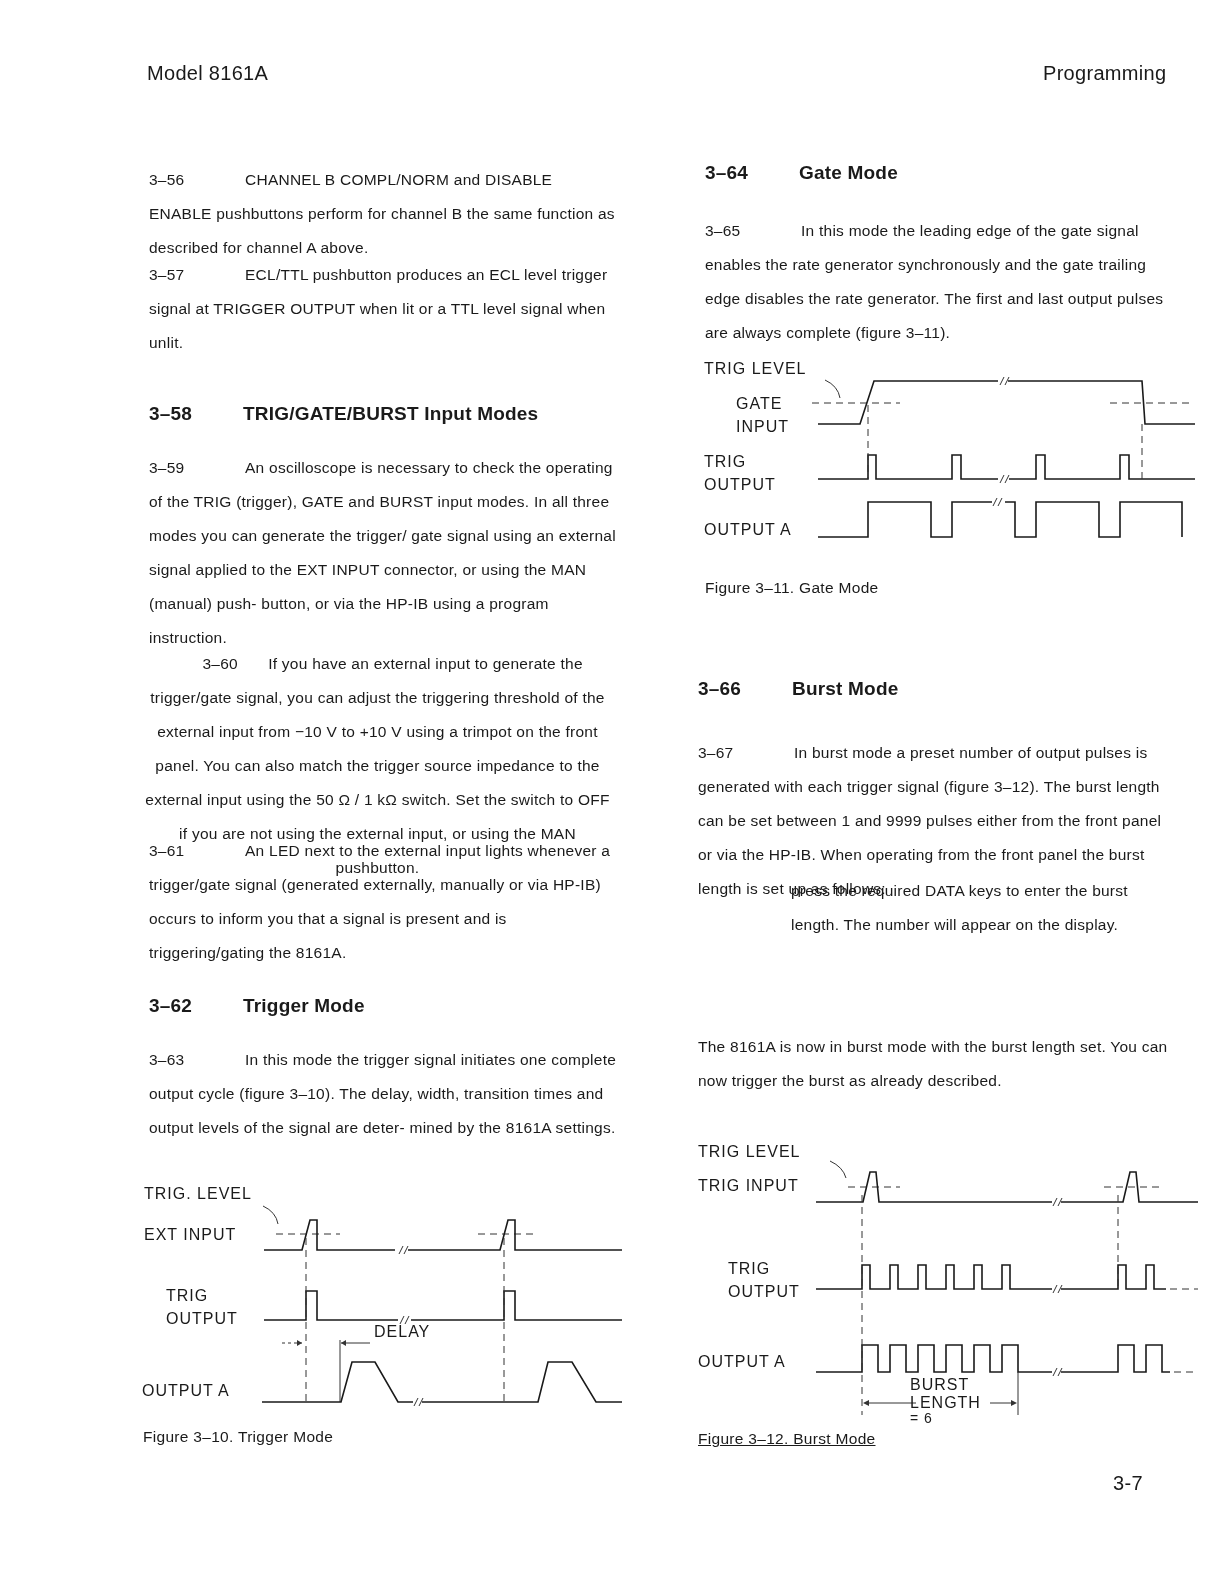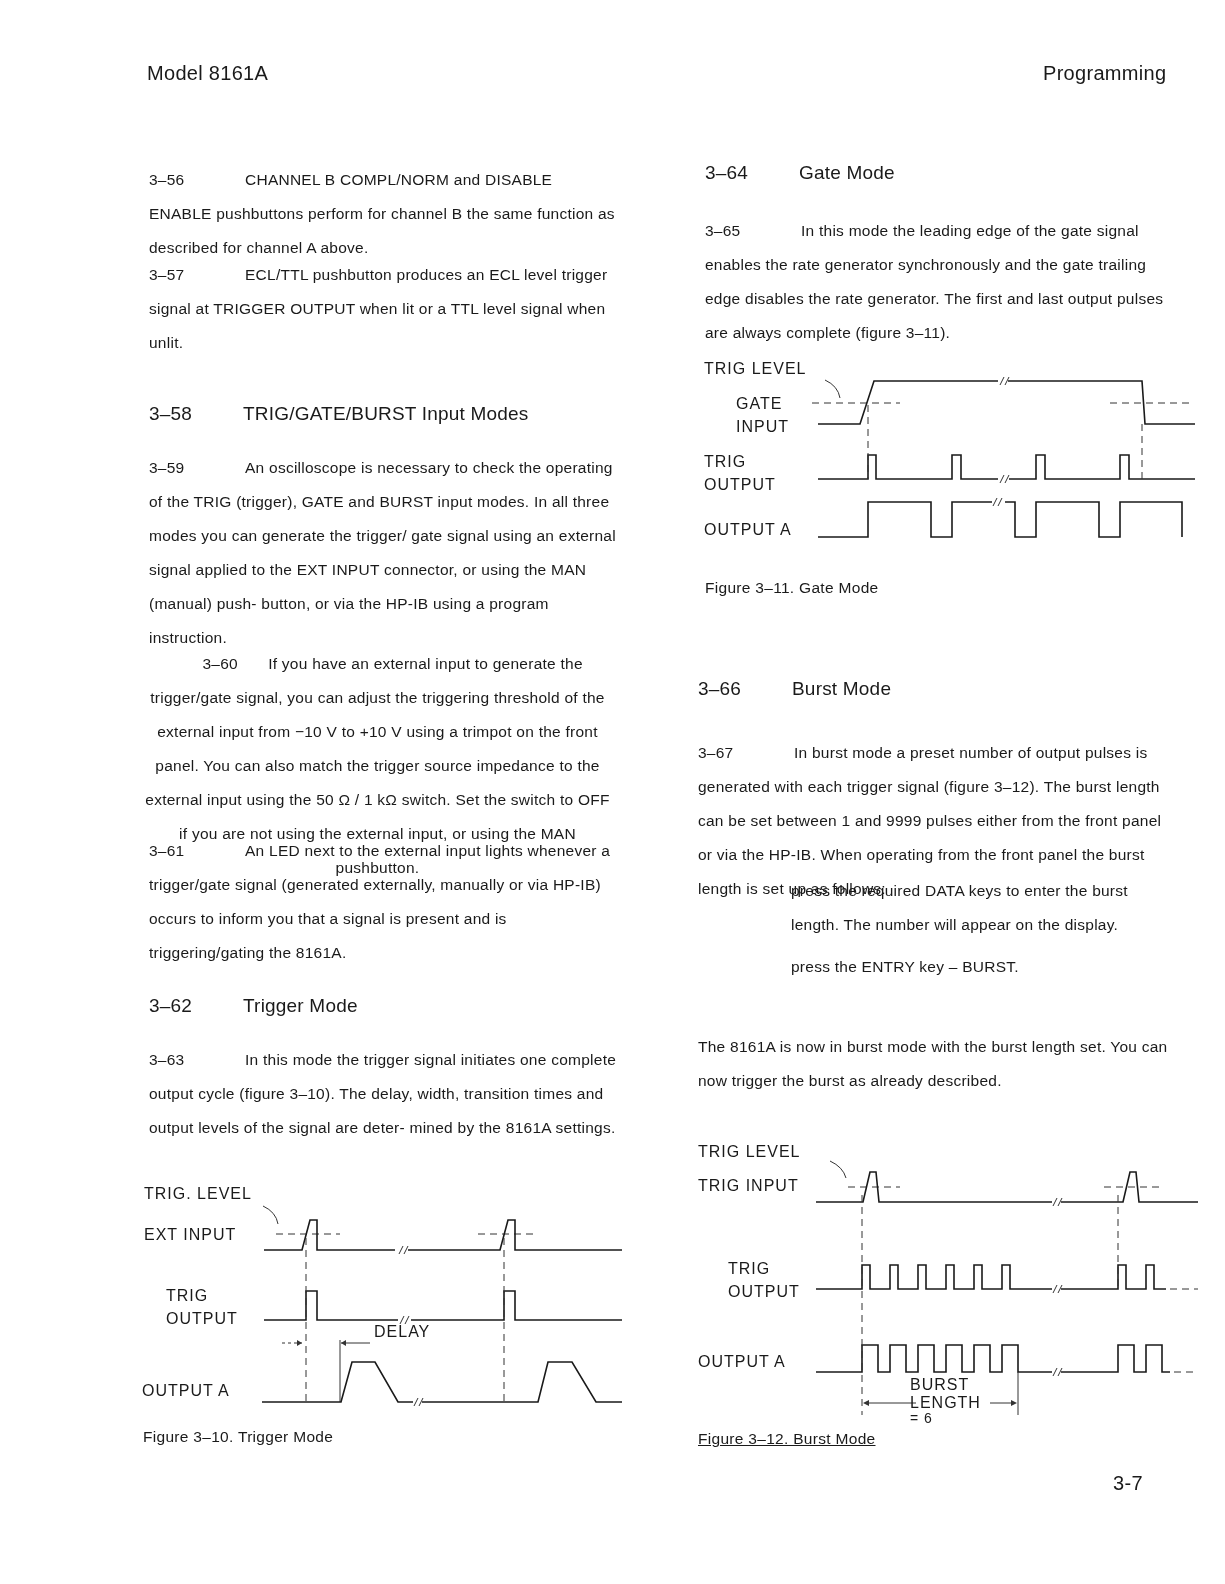--- a/index.html
+++ b/index.html
@@ -2,21 +2,21 @@
 <html><head>
 <meta charset="utf-8">
 <style>
   html, body { margin:0; padding:0; background:#ffffff; }
   body { width:1225px; height:1584px; position:relative; overflow:hidden;
          font-family:"Liberation Sans", "DejaVu Sans", sans-serif; color:#1a1a1a; }
   .abs { position:absolute; }
   .hdr { font-size:20px; letter-spacing:0.3px; }
   .para { font-size:15.5px; line-height:34px; letter-spacing:0.25px; margin:0; }
   .pnum { display:inline-block; width:96px; }
-  .heading { font-size:19px; font-weight:normal; letter-spacing:0.2px; }
+  .heading { font-size:19px; font-weight:bold; letter-spacing:0.2px; }
   .heading .hnum { display:inline-block; width:94px; }
   .caption { font-size:15.5px; letter-spacing:0.3px; }
   svg text { font-family:"Liberation Sans", "DejaVu Sans", sans-serif; fill:#1a1a1a; letter-spacing:1px; }
   .wave { fill:none; stroke:#1a1a1a; stroke-width:1.6; }
   .dash { fill:none; stroke:#333; stroke-width:1; stroke-dasharray:7 5; }
   .thin { fill:none; stroke:#333; stroke-width:1; }
   .steps p { margin:0 0 8px 0; }
 </style>
 </head>
 <body>
@@ -118,21 +118,20 @@
 
 <div class="abs heading" style="left:698px; top:678px;">
   <span class="hnum">3–66</span><span>Burst Mode</span>
 </div>
 <div class="abs" style="left:698px; top:736px; width:475px;">
   <p class="para"><span class="pnum">3–67</span><span>In burst mode a preset number of output pulses is generated with each trigger signal (figure 3–12). The burst length can be set between 1 and 9999 pulses either from the front panel or via the HP-IB. When operating from the front panel the burst length is set up as follows:</span></p>
 </div>
 
 <div class="abs steps" style="left:791px; top:874px; width:360px;">
   <p class="para">press the required DATA keys to enter the burst length. The number will appear on the display.</p>
-  <p class="para">press the ENTRY key – BURST.</p>
 </div>
 
 <div class="abs" style="left:698px; top:1030px; width:475px;">
   <p class="para">The 8161A is now in burst mode with the burst length set. You can now trigger the burst as already described.</p>
 </div>
 
 <svg class="abs" style="left:690px; top:1135px;" width="510" height="290" viewBox="0 0 510 290">
   <text x="8" y="22" font-size="16">TRIG LEVEL</text>
   <text x="8" y="56" font-size="16">TRIG INPUT</text>
   <text x="38" y="139" font-size="16">TRIG</text>

